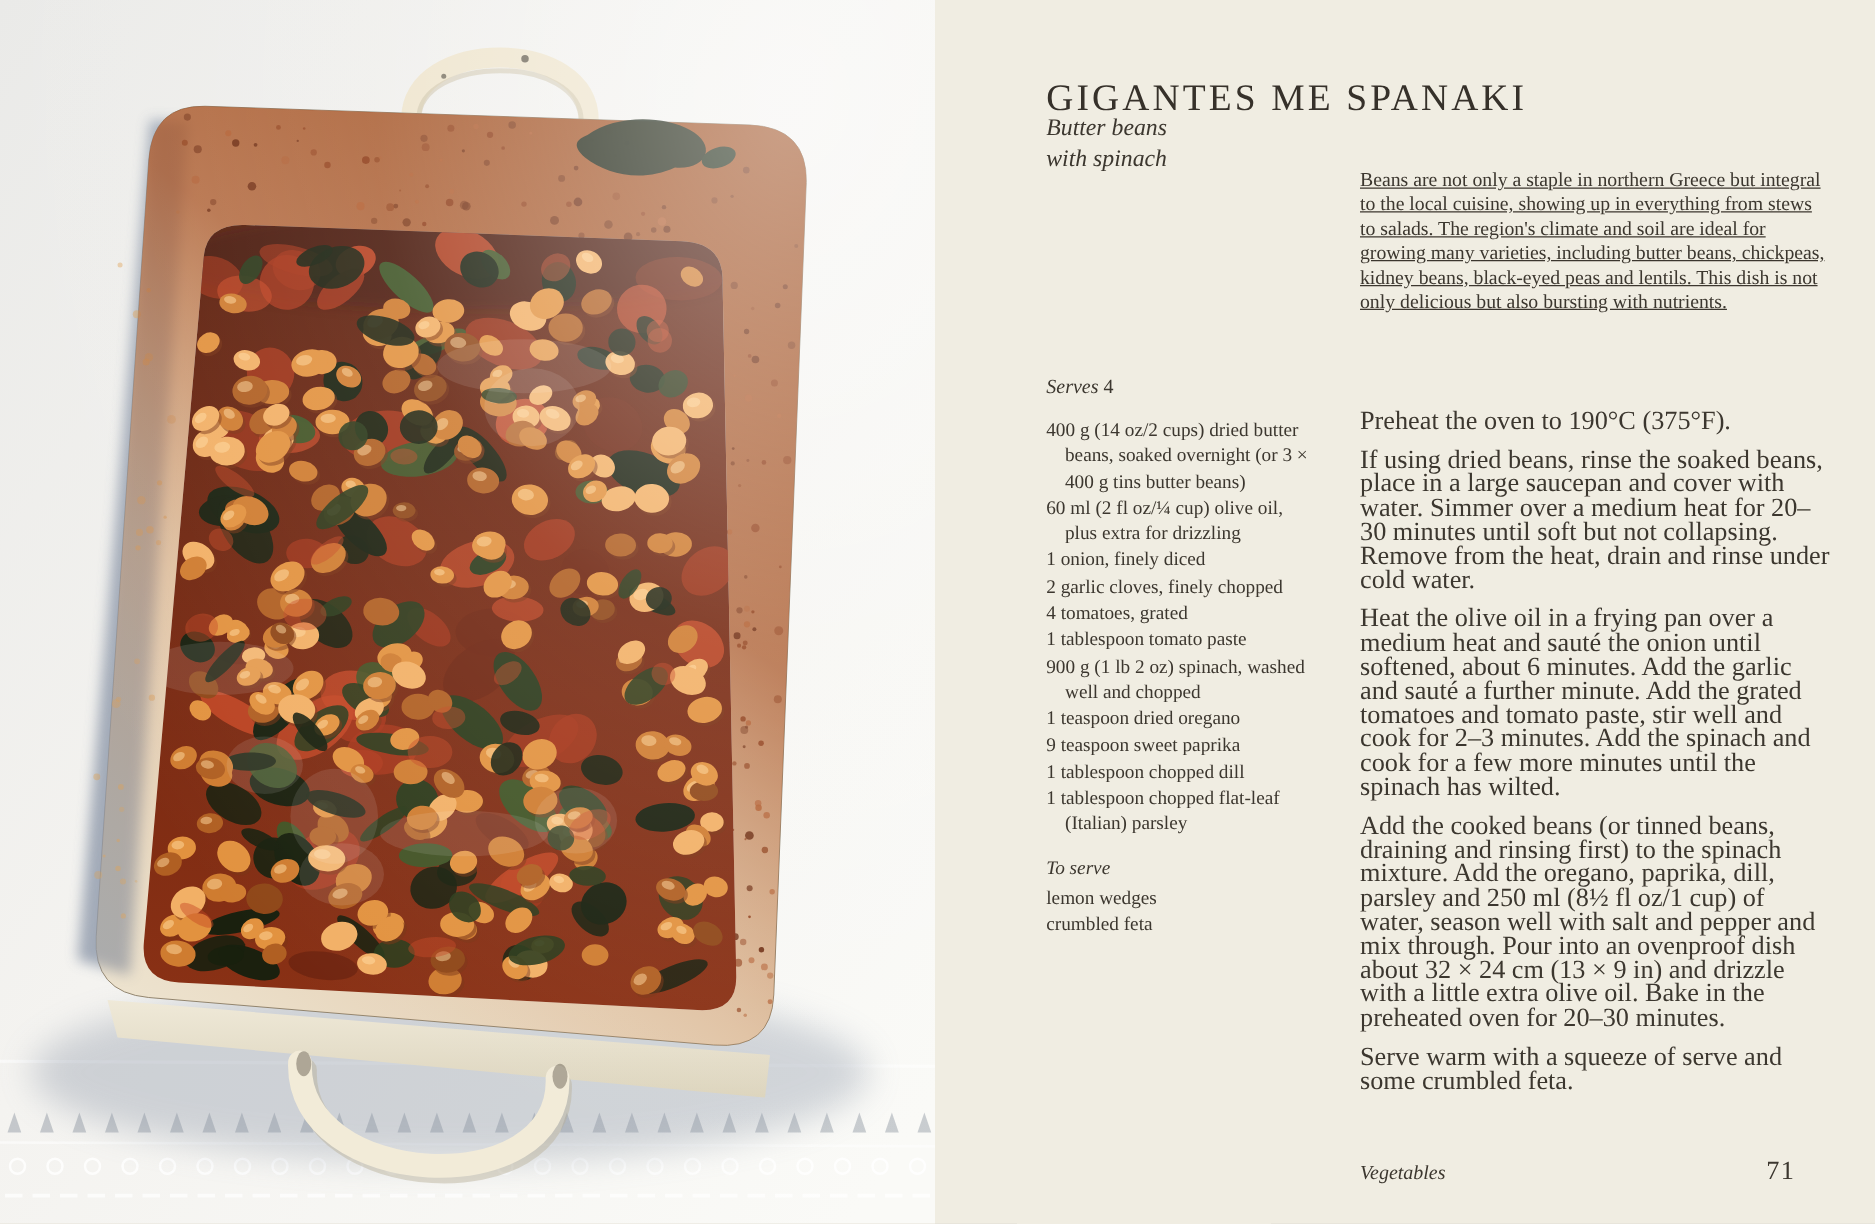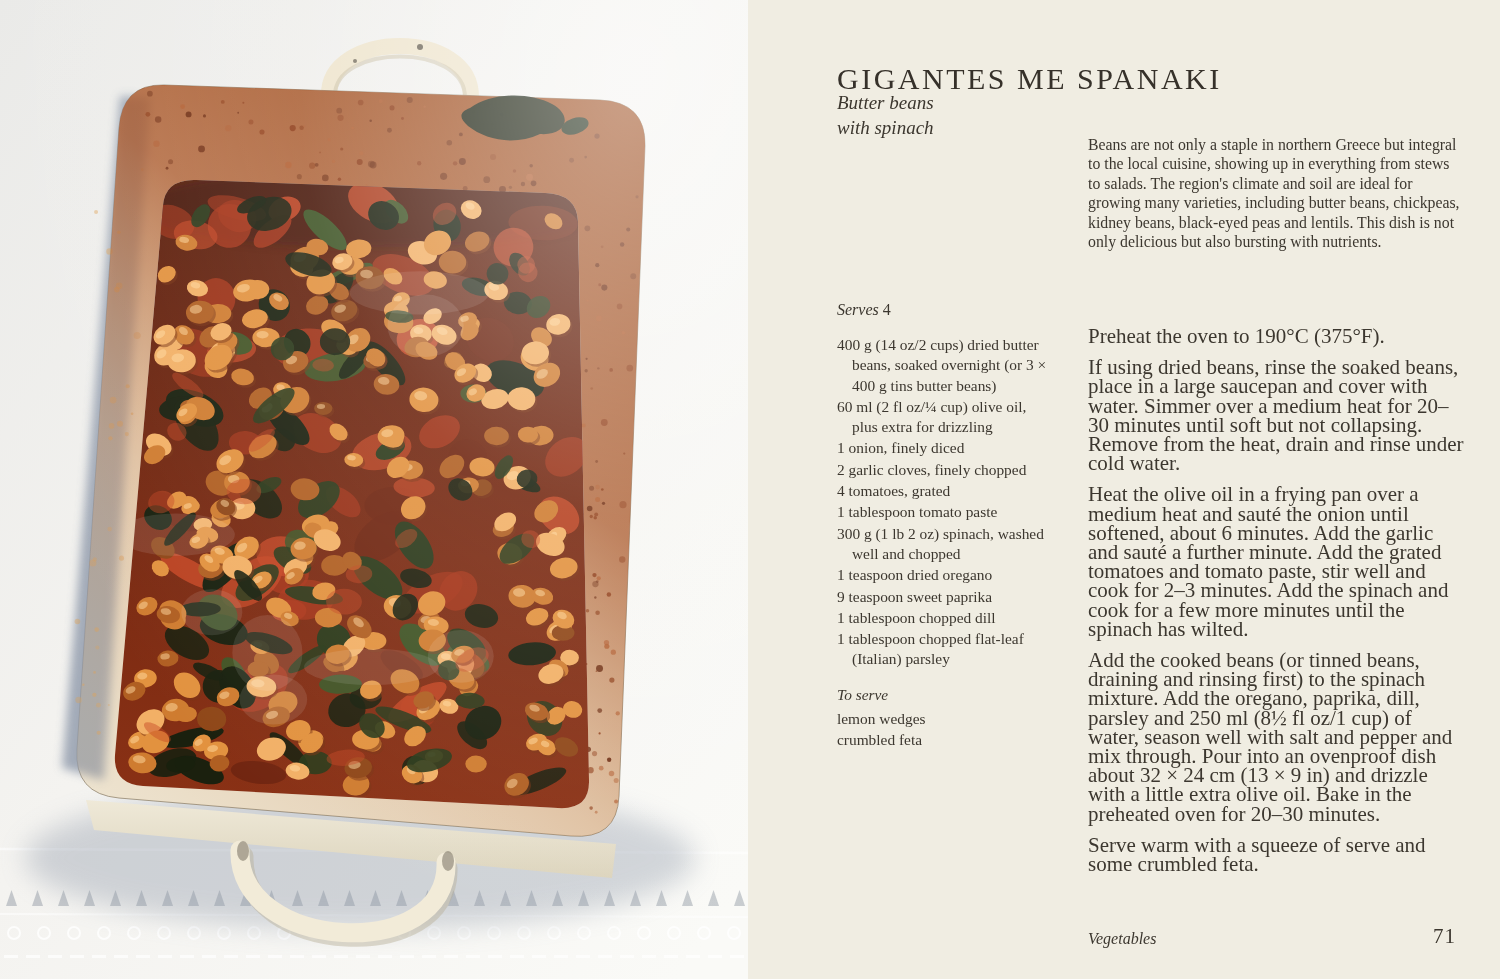--- a/index.html
+++ b/index.html
@@ -5,32 +5,32 @@
   html,body{margin:0;padding:0;background:#dddad0;}
   .spread{position:relative;width:1500px;height:979px;overflow:hidden;background:#f0ede2;
           font-family:"Liberation Serif","DejaVu Serif",serif;color:#3c372f;}
   .photo-wrap{position:absolute;left:0;top:0;width:748px;height:979px;}
   .photo-wrap svg{display:block;width:748px;height:979px;}
   .right-page{position:absolute;left:748px;top:0;width:752px;height:799px;background:#f0ede2;}
   .page-title{position:absolute;left:89px;top:42px;font-size:30px;letter-spacing:2.5px;
               color:#36312a;white-space:nowrap;font-weight:400;}
   .subtitle{position:absolute;left:89px;top:90px;font-style:italic;font-size:19px;
             line-height:25px;color:#3c372f;}
-  .intro{position:absolute;left:340px;top:135px;width:376px;font-size:15.8px;line-height:19.4px;}
+  .intro{position:absolute;left:340px;top:135px;width:376px;font-size:15.8px;line-height:19.4px;text-decoration:underline;}
   .serves{position:absolute;left:89px;top:301px;font-size:16px;}
   .serves .lbl{font-style:italic;}
   .ingredients{position:absolute;left:89px;top:335px;width:212px;font-size:15.4px;
                line-height:20.3px;list-style:none;margin:0;padding:0;}
   .ingredients li{padding-left:15px;text-indent:-15px;margin:0 0 1px 0;}
   .to-serve{position:absolute;left:89px;top:684px;font-size:15.4px;line-height:21px;}
   .to-serve .lbl{font-style:italic;display:block;margin-bottom:3px;}
   .method{position:absolute;left:340px;top:287px;width:378px;font-size:21px;line-height:19.2px;margin-top:40px;}
   .method p{margin:0 0 12px 0;}
   .footer-section{position:absolute;left:340px;top:930px;font-style:italic;font-size:16px;}
-  .page-number{position:absolute;right:44px;top:924px;font-size:21px;letter-spacing:1px;}
+  .page-number{position:absolute;right:64px;top:924px;font-size:21px;letter-spacing:1px;}
 </style>
 </head>
 <body>
 
 <div class="spread">
 
   <div class="photo-wrap">
     <svg id="dish-photo" viewBox="0 0 748 979" xmlns="http://www.w3.org/2000/svg">
       <defs>
         <linearGradient id="clothG" x1="0" y1="0" x2="1" y2="0.9">
@@ -974,21 +974,21 @@
       <span>4</span>
     </div>
 
     <ul class="ingredients">
       <li>400 g (14 oz/2 cups) dried butter beans, soaked overnight (or 3 × 400 g tins butter beans)</li>
       <li>60 ml (2 fl oz/¼ cup) olive oil, plus extra for drizzling</li>
       <li>1 onion, finely diced</li>
       <li>2 garlic cloves, finely chopped</li>
       <li>4 tomatoes, grated</li>
       <li>1 tablespoon tomato paste</li>
-      <li>300 g (1 lb 2 oz) spinach, washed well and chopped</li>
+      <li>900 g (1 lb 2 oz) spinach, washed well and chopped</li>
       <li>1 teaspoon dried oregano</li>
       <li>9 teaspoon sweet paprika</li>
       <li>1 tablespoon chopped dill</li>
       <li>1 tablespoon chopped flat-leaf (Italian) parsley</li>
     </ul>
 
     <div class="to-serve">
       <span class="lbl">To serve</span>
       <div>lemon wedges</div>
       <div>crumbled feta</div>

